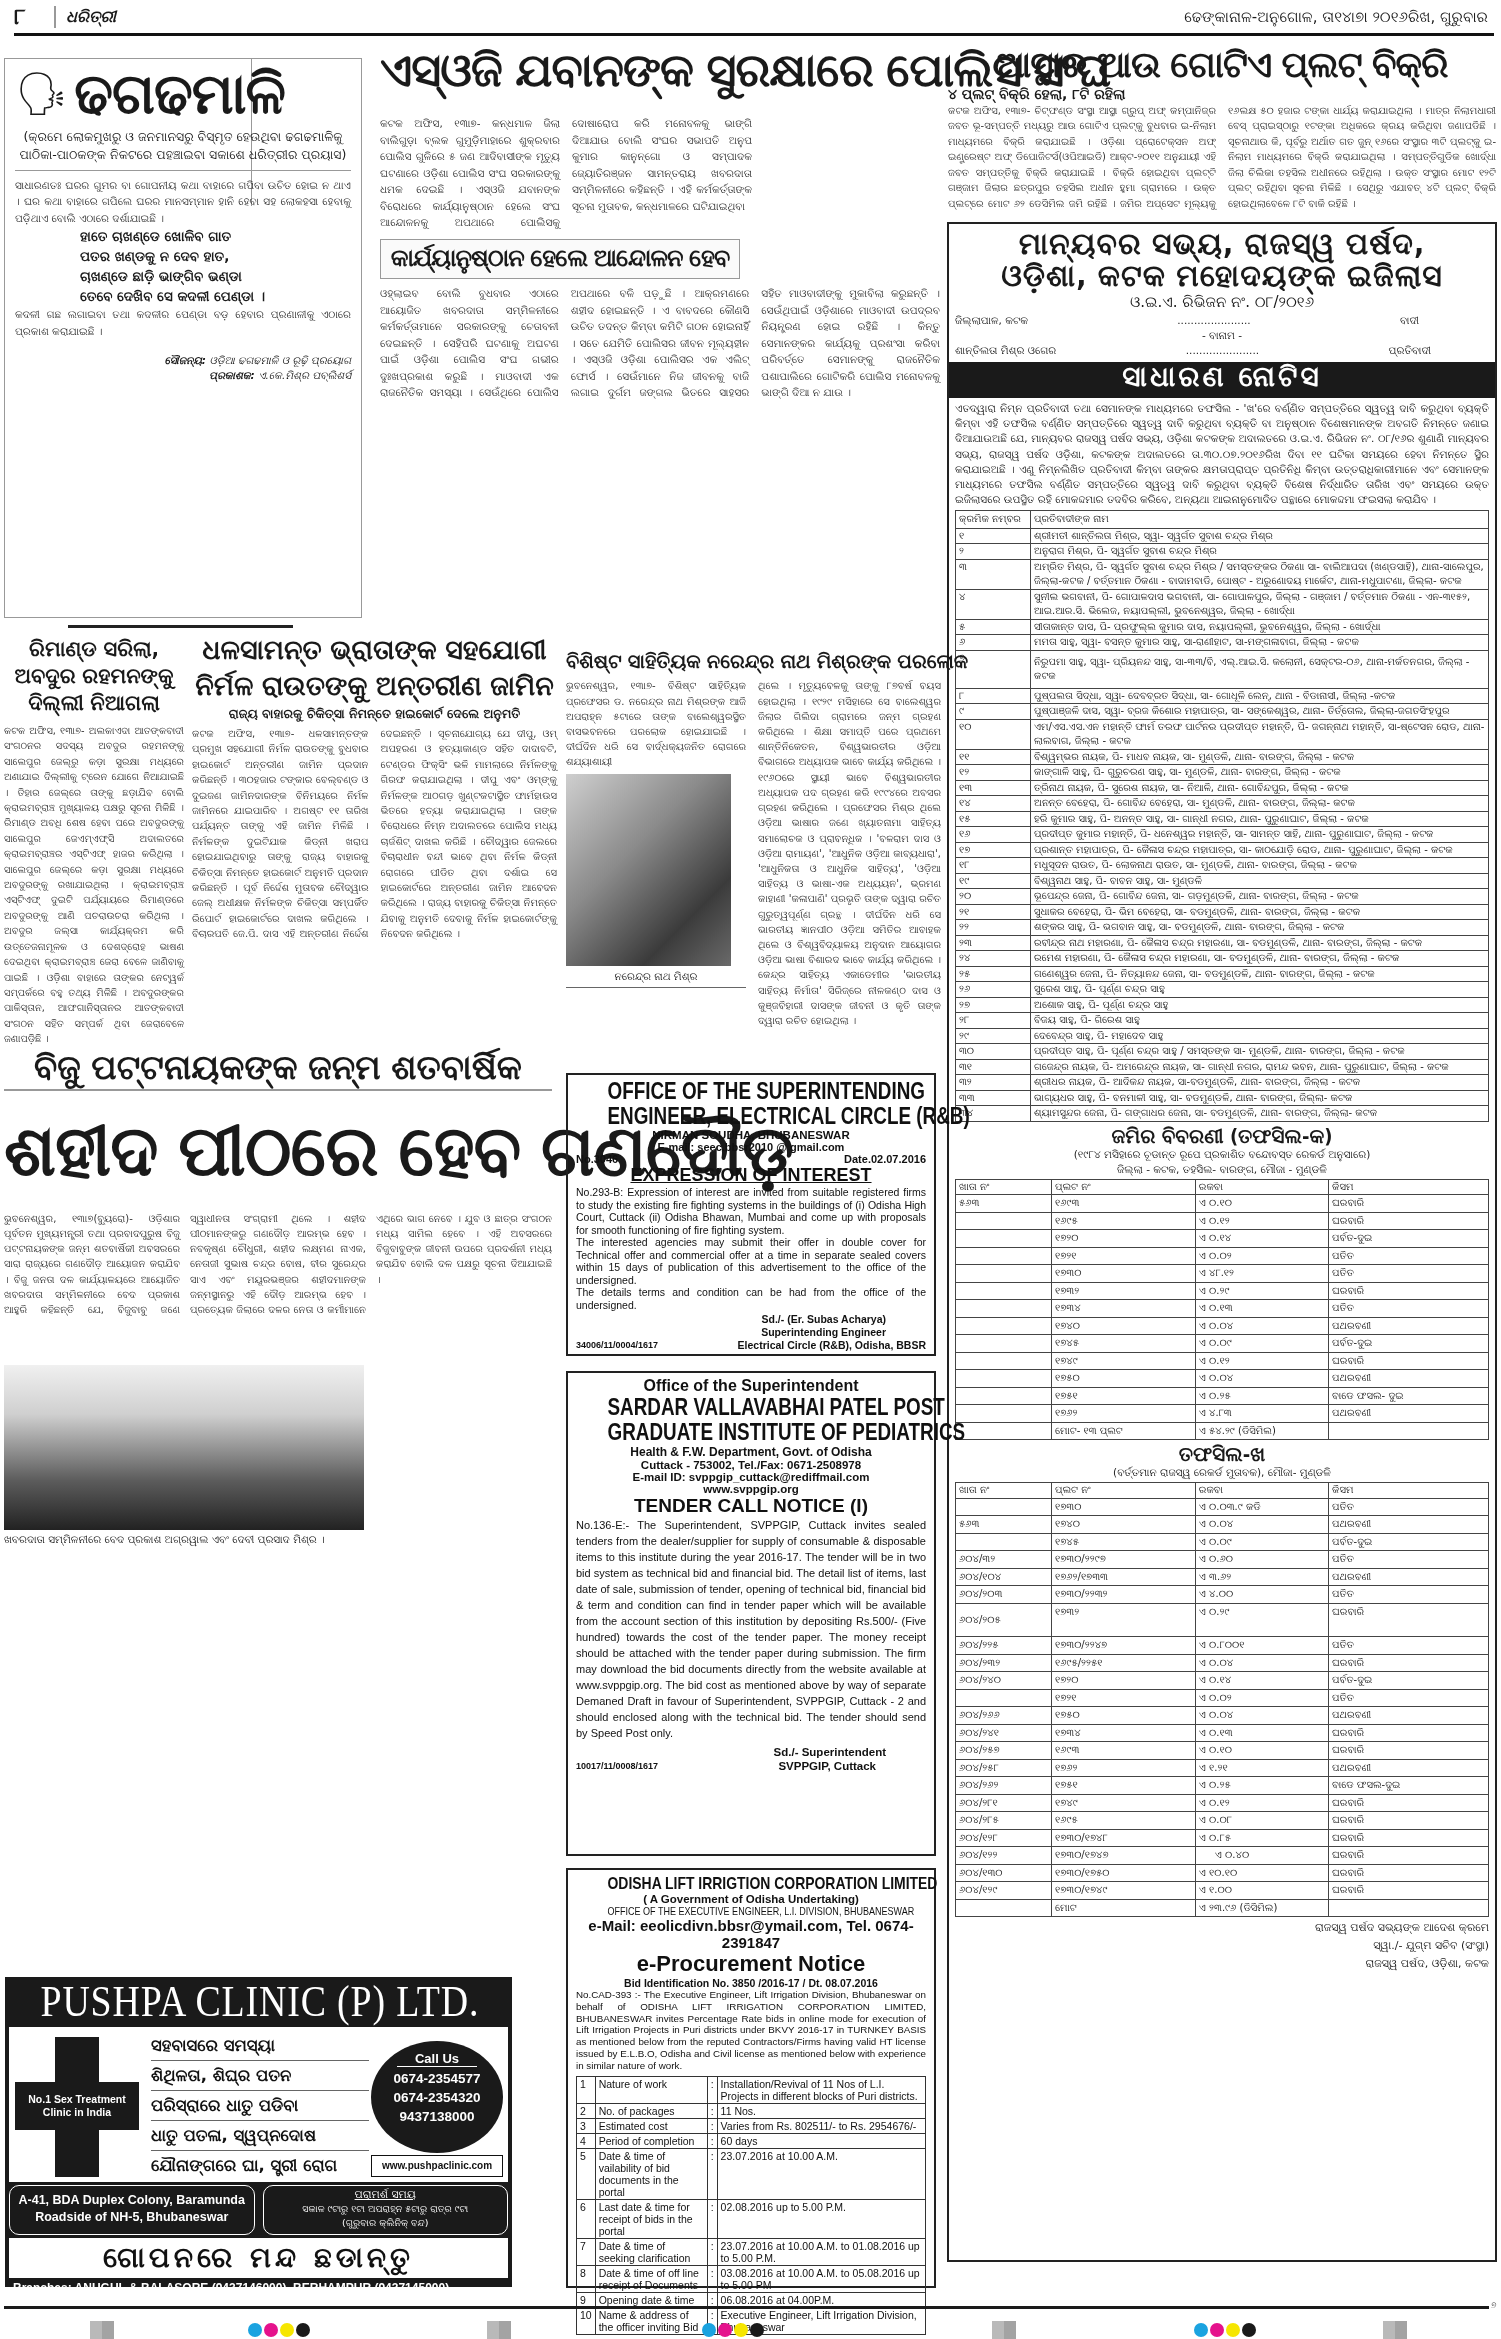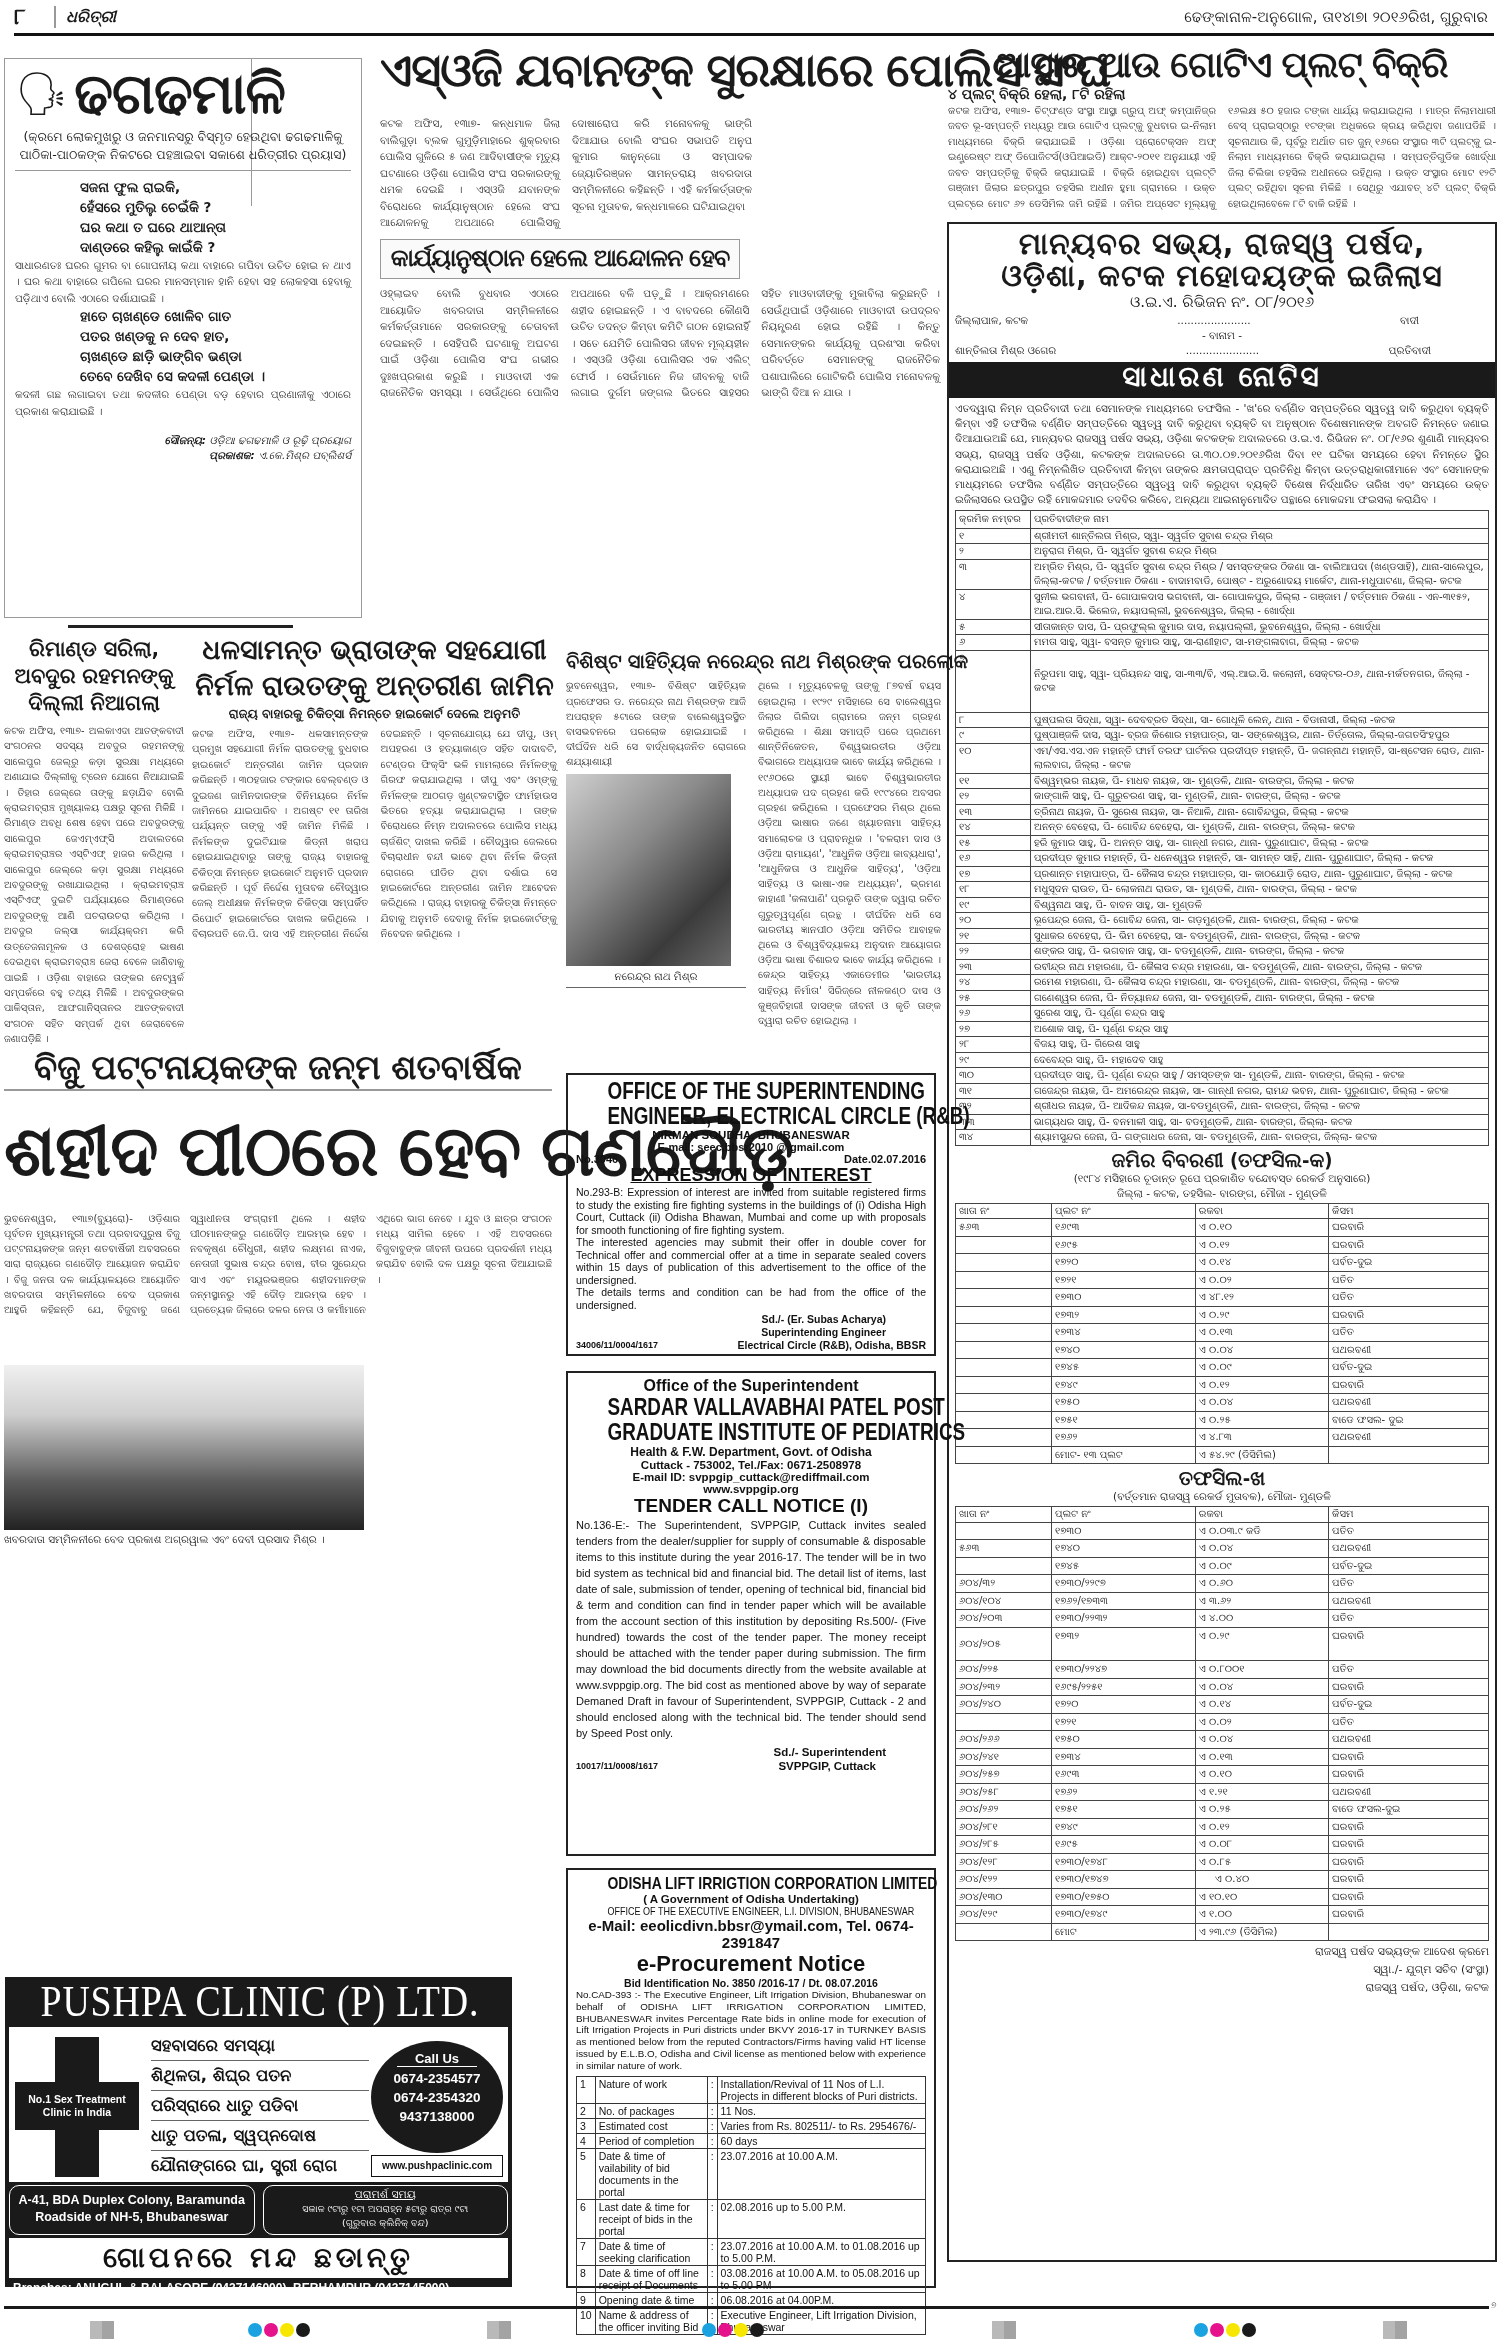--- a/index.html
+++ b/index.html
@@ -36,26 +36,20 @@
   <span class="dateline">ଢେଙ୍କାନାଳ-ଅନୁଗୋଳ, ତା୧୪ା୭ା ୨୦୧୬ରିଖ, ଗୁରୁବାର</span>
 </div>
 
 <div class="abs box" style="left:4px;top:58px;width:248px;height:148px;border:1px solid #999;border-bottom:none"></div>
 <div class="abs" style="left:4px;top:58px;width:358px;height:560px;border:1px solid #999;padding:6px 10px">
   <div style="display:flex;align-items:center;gap:6px">
     <span style="font-size:42px;line-height:1">🗣</span>
     <div class="hl" style="font-size:56px">ଢଗଢମାଳି</div>
   </div>
   <div style="font-size:12.5px;line-height:18px;text-align:center;margin:4px 0 6px;padding-bottom:6px;border-bottom:1px solid #999">(କ୍ରମେ ଲୋକମୁଖରୁ ଓ ଜନମାନସରୁ ବିସ୍ମୃତ ହେଉଥିବା ଢଗଢମାଳିକୁ ପାଠିକା-ପାଠକଙ୍କ ନିକଟରେ ପହଞ୍ଚାଇବା ସକାଶେ ଧରିତ୍ରୀର ପ୍ରୟାସ)</div>
-  <div style="padding-left:65px;font-size:13.5px;font-weight:bold;line-height:20px">
-    <div>ସଜନା ଫୁଲ ରାଇକି,</div>
-    <div>ହେଁସରେ ମୁତିଲୁ ଚେଇଁକି ?</div>
-    <div>ଘର କଥା ତ ଘରେ ଥାଆନ୍ତା</div>
-    <div>ଦାଣ୍ଡରେ କହିଲୁ କାଇଁକି ?</div>
-  </div>
   <div class="txt" style="font-size:10.5px">ସାଧାରଣତଃ ଘରର ଗୁମର ବା ଗୋପନୀୟ କଥା ବାହାରେ ଗପିବା ଉଚିତ ହୋଇ ନ ଥାଏ । ଘର କଥା ବାହାରେ ଗପିଲେ ଘରର ମାନସମ୍ମାନ ହାନି ହେବା ସହ ଲୋକହସା ହେବାକୁ ପଡ଼ିଥାଏ ବୋଲି ଏଠାରେ ଦର୍ଶାଯାଇଛି ।</div>
   <div style="padding-left:65px;font-size:13.5px;font-weight:bold;line-height:20px">
     <div>ହାତେ ଚାଖଣ୍ଡେ ଖୋଳିବ ଗାତ</div>
     <div>ପତର ଖଣ୍ଡକୁ ନ ଦେବ ହାତ,</div>
     <div>ଚାଖଣ୍ଡେ ଛାଡ଼ି ଭାଙ୍ଗିବ ଭଣ୍ଡା</div>
     <div>ତେବେ ଦେଖିବ ସେ କଦଳୀ ପେଣ୍ଡା ।</div>
   </div>
   <div class="txt">କଦଳୀ ଗଛ ଲଗାଇବା ତଥା କଦଳୀର ପେଣ୍ଡା ବଡ଼ ହେବାର ପ୍ରଣାଳୀକୁ ଏଠାରେ ପ୍ରକାଶ କରାଯାଇଛି ।</div>
   <div style="text-align:right;font-size:10.5px;font-style:italic;margin-top:14px;line-height:15px">
     <div><b>ସୌଜନ୍ୟ:</b> <span>ଓଡ଼ିଆ ଢଗଢମାଳି ଓ ରୂଢ଼ି ପ୍ରୟୋଗ</span></div>
@@ -129,21 +123,21 @@
         <tr>
           <td style="border: 1px solid rgb(68, 68, 68); padding: 0px 3px; line-height: 14.5px; vertical-align: top; width: 75px;">୫</td>
           <td style="border: 1px solid rgb(68, 68, 68); padding: 0px 3px; line-height: 14.5px; vertical-align: top;">ସୀତାକାନ୍ତ ଦାସ, ପି- ପ୍ରଫୁଲ୍ଲ କୁମାର ଦାସ, ନୟାପଲ୍ଲୀ, ଭୁବନେଶ୍ୱର, ଜିଲ୍ଲା - ଖୋର୍ଦ୍ଧା</td>
         </tr>
         <tr>
           <td style="border: 1px solid rgb(68, 68, 68); padding: 0px 3px; line-height: 14.5px; vertical-align: top; width: 75px;">୬</td>
           <td style="border: 1px solid rgb(68, 68, 68); padding: 0px 3px; line-height: 14.5px; vertical-align: top;">ମମତା ସାହୁ, ସ୍ୱା- ବସନ୍ତ କୁମାର ସାହୁ, ସା-ରାଣୀହାଟ, ସା-ମଙ୍ଗଳାବାଗ, ଜିଲ୍ଲା - କଟକ</td>
         </tr>
         <tr>
           <td style="border: 1px solid rgb(68, 68, 68); padding: 0px 3px; line-height: 14.5px; vertical-align: top; width: 75px;">୭</td>
-          <td style="border: 1px solid rgb(68, 68, 68); padding: 16px 3px; line-height: 14.5px; vertical-align: top;">ନିରୁପମା ସାହୁ, ସ୍ୱା- ପ୍ରିୟନନ୍ଦ ସାହୁ, ସା-୩୩/ବି, ଏଲ୍.ଆଇ.ସି. କଲୋନୀ, ସେକ୍ଟର-୦୬, ଥାନା-ମର୍କତନଗର, ଜିଲ୍ଲା - କଟକ</td>
+          <td style="border: 1px solid rgb(68, 68, 68); padding: 4px 3px; line-height: 14.5px; vertical-align: top;">ନିରୁପମା ସାହୁ, ସ୍ୱା- ପ୍ରିୟନନ୍ଦ ସାହୁ, ସା-୩୩/ବି, ଏଲ୍.ଆଇ.ସି. କଲୋନୀ, ସେକ୍ଟର-୦୬, ଥାନା-ମର୍କତନଗର, ଜିଲ୍ଲା - କଟକ</td>
         </tr>
         <tr>
           <td style="border: 1px solid rgb(68, 68, 68); padding: 0px 3px; line-height: 14.5px; vertical-align: top; width: 75px;">୮</td>
           <td style="border: 1px solid rgb(68, 68, 68); padding: 0px 3px; line-height: 14.5px; vertical-align: top;">ପୁଷ୍ପଲତା ସିଦ୍ଧା, ସ୍ୱା- ଦେବବ୍ରତ ସିଦ୍ଧା, ସା- ଗୋଧୂଳି ଲେନ୍, ଥାନା - ବିଡାନାସୀ, ଜିଲ୍ଲା -କଟକ</td>
         </tr>
         <tr>
           <td style="border: 1px solid rgb(68, 68, 68); padding: 0px 3px; line-height: 14.5px; vertical-align: top; width: 75px;">୯</td>
           <td style="border: 1px solid rgb(68, 68, 68); padding: 0px 3px; line-height: 14.5px; vertical-align: top;">ପୁଷ୍ପାଞ୍ଜଳି ଦାସ, ସ୍ୱା- ବ୍ରଜ କିଶୋର ମହାପାତ୍ର, ସା- ସଙ୍କେଶ୍ୱର, ଥାନା- ତିର୍ତ୍ତୋଲ, ଜିଲ୍ଲା-ଜଗତସିଂହପୁର</td>
         </tr>
         <tr>

